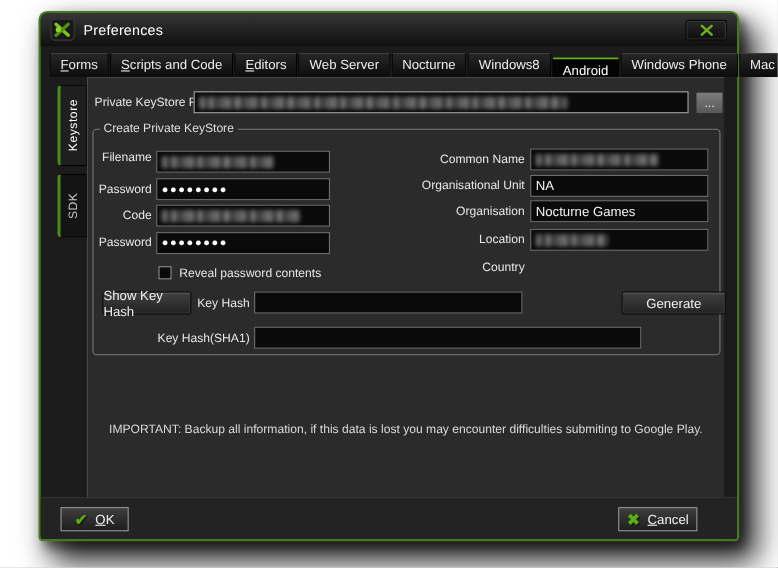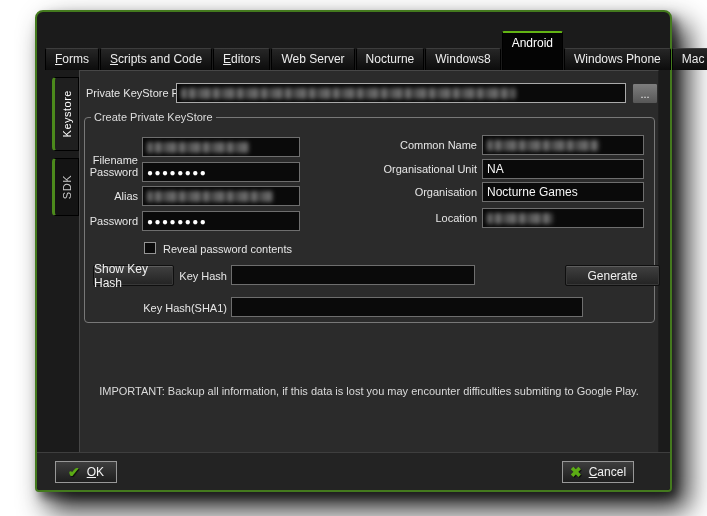--- a/index.html
+++ b/index.html
@@ -26,21 +26,21 @@
               box-shadow: inset 0 0 0 1px #383838; border-radius:3px;
               display:flex; align-items:center; justify-content:center; }
 
   
   .tabstrip { position:absolute; top:30px; left:8px; right:6px; height:28px;
               display:flex; align-items:flex-end; }
   .tab { height:22px; padding:3px 9px 6px 9px; font-size:12px; color:#ededed;
          background:linear-gradient(#262626,#0c0c0c); border:1px solid #000;
          border-top:1px solid #3d3d3d; border-bottom:none;
          border-radius:2px 2px 0 0; margin-right:1px; white-space:nowrap; cursor:pointer; }
-  .tab.selected { background:#040404; border-top:2px solid #63b414; height:39px; color:#fff; }
+  .tab.selected { background:#040404; border-top:2px solid #63b414; height:18px; color:#fff; }
   .accel { text-decoration:underline; }
 
   
   .sidetabs { position:absolute; left:15px; top:65px; width:27px; }
   .vtab { width:27px; background:#141414; border:1px solid #000;
           border-left:3px solid #4c8a1c; border-radius:4px 0 0 4px;
           display:flex; align-items:center; justify-content:center;
           margin-bottom:7px; cursor:pointer; }
   .vtab span { writing-mode:vertical-rl; transform:rotate(180deg);
                font-size:11px; color:#c9c9c9; letter-spacing:.5px; }
@@ -95,20 +95,35 @@
   .btn.cancel { right:36px; width:72px; }
   .gicon { color:#5cab15; font-size:14px; font-weight:bold;
            text-shadow:1px 1px 1px rgba(0,0,0,.7); line-height:1; }
 </style>
 </head>
 <body>
 
 <div class="stage">
   <div class="window">
 
+    <div class="titlebar">
+      <span class="logo">
+        <svg width="16" height="14" viewBox="0 0 16 14">
+          <path d="M2 2 L13 12" stroke="#7cc41e" stroke-width="3" stroke-linecap="round"></path>
+          <path d="M13 2 L2 12" stroke="#4f9015" stroke-width="3" stroke-linecap="round"></path>
+          <circle cx="4" cy="7" r="2.4" fill="#8ed322"></circle>
+        </svg>
+      </span>
+      <span class="title">Preferences</span>
+      <div class="closebtn">
+        <svg width="13" height="11" viewBox="0 0 13 11">
+          <path d="M2 1.5 L11 9.5 M11 1.5 L2 9.5" stroke="#6db11c" stroke-width="2.2" stroke-linecap="round"></path>
+        </svg>
+      </div>
+    </div>
 
     <div class="tabstrip">
       <div class="tab"><span class="accel">F</span><span>orms</span></div>
       <div class="tab"><span class="accel">S</span><span>cripts and Code</span></div>
       <div class="tab"><span class="accel">E</span><span>ditors</span></div>
       <div class="tab"><span>Web Server</span></div>
       <div class="tab"><span>Nocturne</span></div>
       <div class="tab"><span>Windows8</span></div>
       <div class="tab selected"><span>Android</span></div>
       <div class="tab"><span>Windows Phone</span></div>
@@ -129,31 +144,31 @@
 
       <span class="lbl" style="left:6px; top:16px;">Private KeyStore File</span>
       <div class="fld focus" style="left:96px; top:12px; width:450px;">
         <span class="blur-bar" style="width:335px;"></span>
       </div>
       <div class="pushbtn browse">...</div>
 
       <fieldset class="group">
         <legend>Create Private KeyStore</legend>
 
-        <span class="lbl" style="left:0; top:31px; width:53px; text-align:right;">Filename</span>
+        <span class="lbl" style="left:0; top:14px; width:53px; text-align:right;">Filename</span>
         <div class="fld" style="left:57px; top:14px; width:158px;">
           <span class="blur-bar" style="width:102px;"></span>
         </div>
 
         <span class="lbl" style="left:0; top:43px; width:53px; text-align:right;">Password</span>
         <div class="fld" style="left:57px; top:39px; width:158px;">
           <span class="mask">●●●●●●●●</span>
         </div>
 
-        <span class="lbl" style="left:0; top:67px; width:53px; text-align:right;">Alias</span>
+        <span class="lbl" style="left:0; top:67px; width:53px; text-align:right;">Code</span>
         <div class="fld" style="left:57px; top:63px; width:158px;">
           <span class="blur-bar" style="width:126px;"></span>
         </div>
 
         <span class="lbl" style="left:0; top:92px; width:53px; text-align:right;">Password</span>
         <div class="fld" style="left:57px; top:88px; width:158px;">
           <span class="mask">●●●●●●●●</span>
         </div>
 
         <div class="chk"></div>
@@ -172,20 +187,21 @@
         <span class="lbl" style="left:230px; top:63px; width:162px; text-align:right;">Organisation</span>
         <div class="fld" style="left:397px; top:59px; width:162px;">
           <span>Nocturne Games</span>
         </div>
 
         <span class="lbl" style="left:230px; top:89px; width:162px; text-align:right;">Location</span>
         <div class="fld" style="left:397px; top:85px; width:162px;">
           <span class="blur-bar" style="width:66px;"></span>
         </div>
 
+        <span class="lbl" style="left:230px; top:114px; width:162px; text-align:right;">Country</span>
 
         <div class="pushbtn" style="left:8px; top:142px; width:81px; height:21px;">Show Key Hash</div>
         <span class="lbl" style="left:88px; top:147px; width:54px; text-align:right;">Key Hash</span>
         <div class="fld" style="left:146px; top:142px; width:244px;">
           <span></span>
         </div>
         <div class="pushbtn" style="left:480px; top:142px; width:95px; height:21px;">Generate</div>
 
         <span class="lbl" style="left:40px; top:179px; width:102px; text-align:right;">Key Hash(SHA1)</span>
         <div class="fld" style="left:146px; top:174px; width:352px;">

